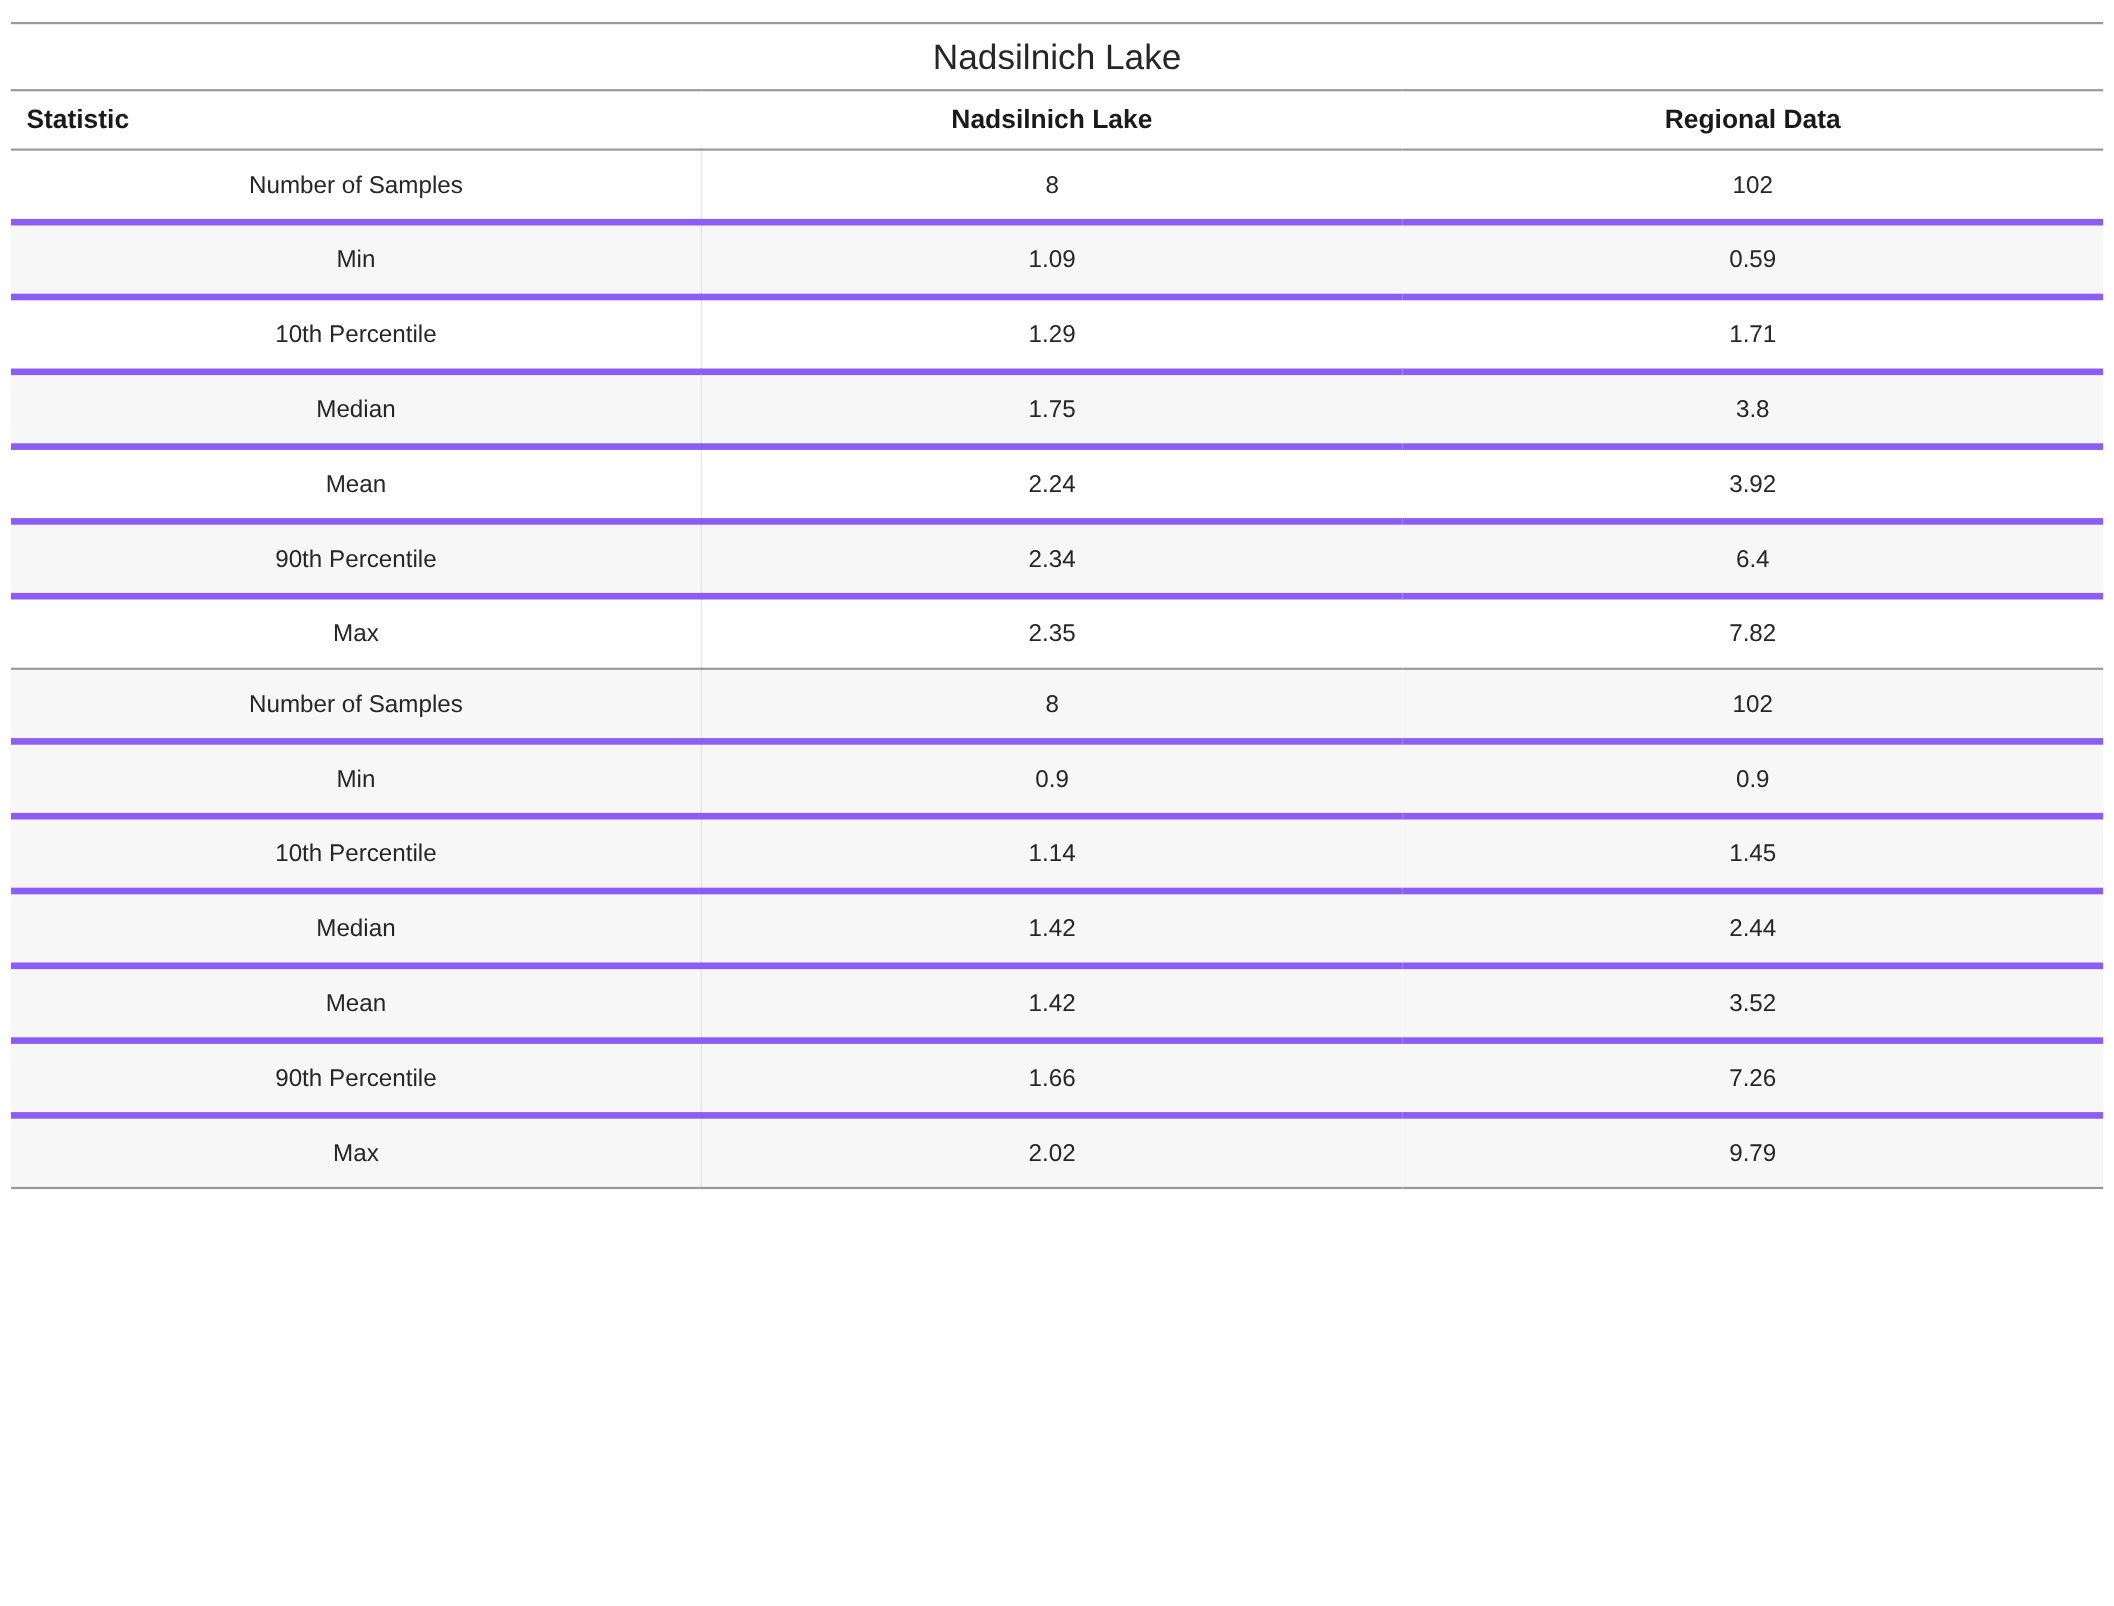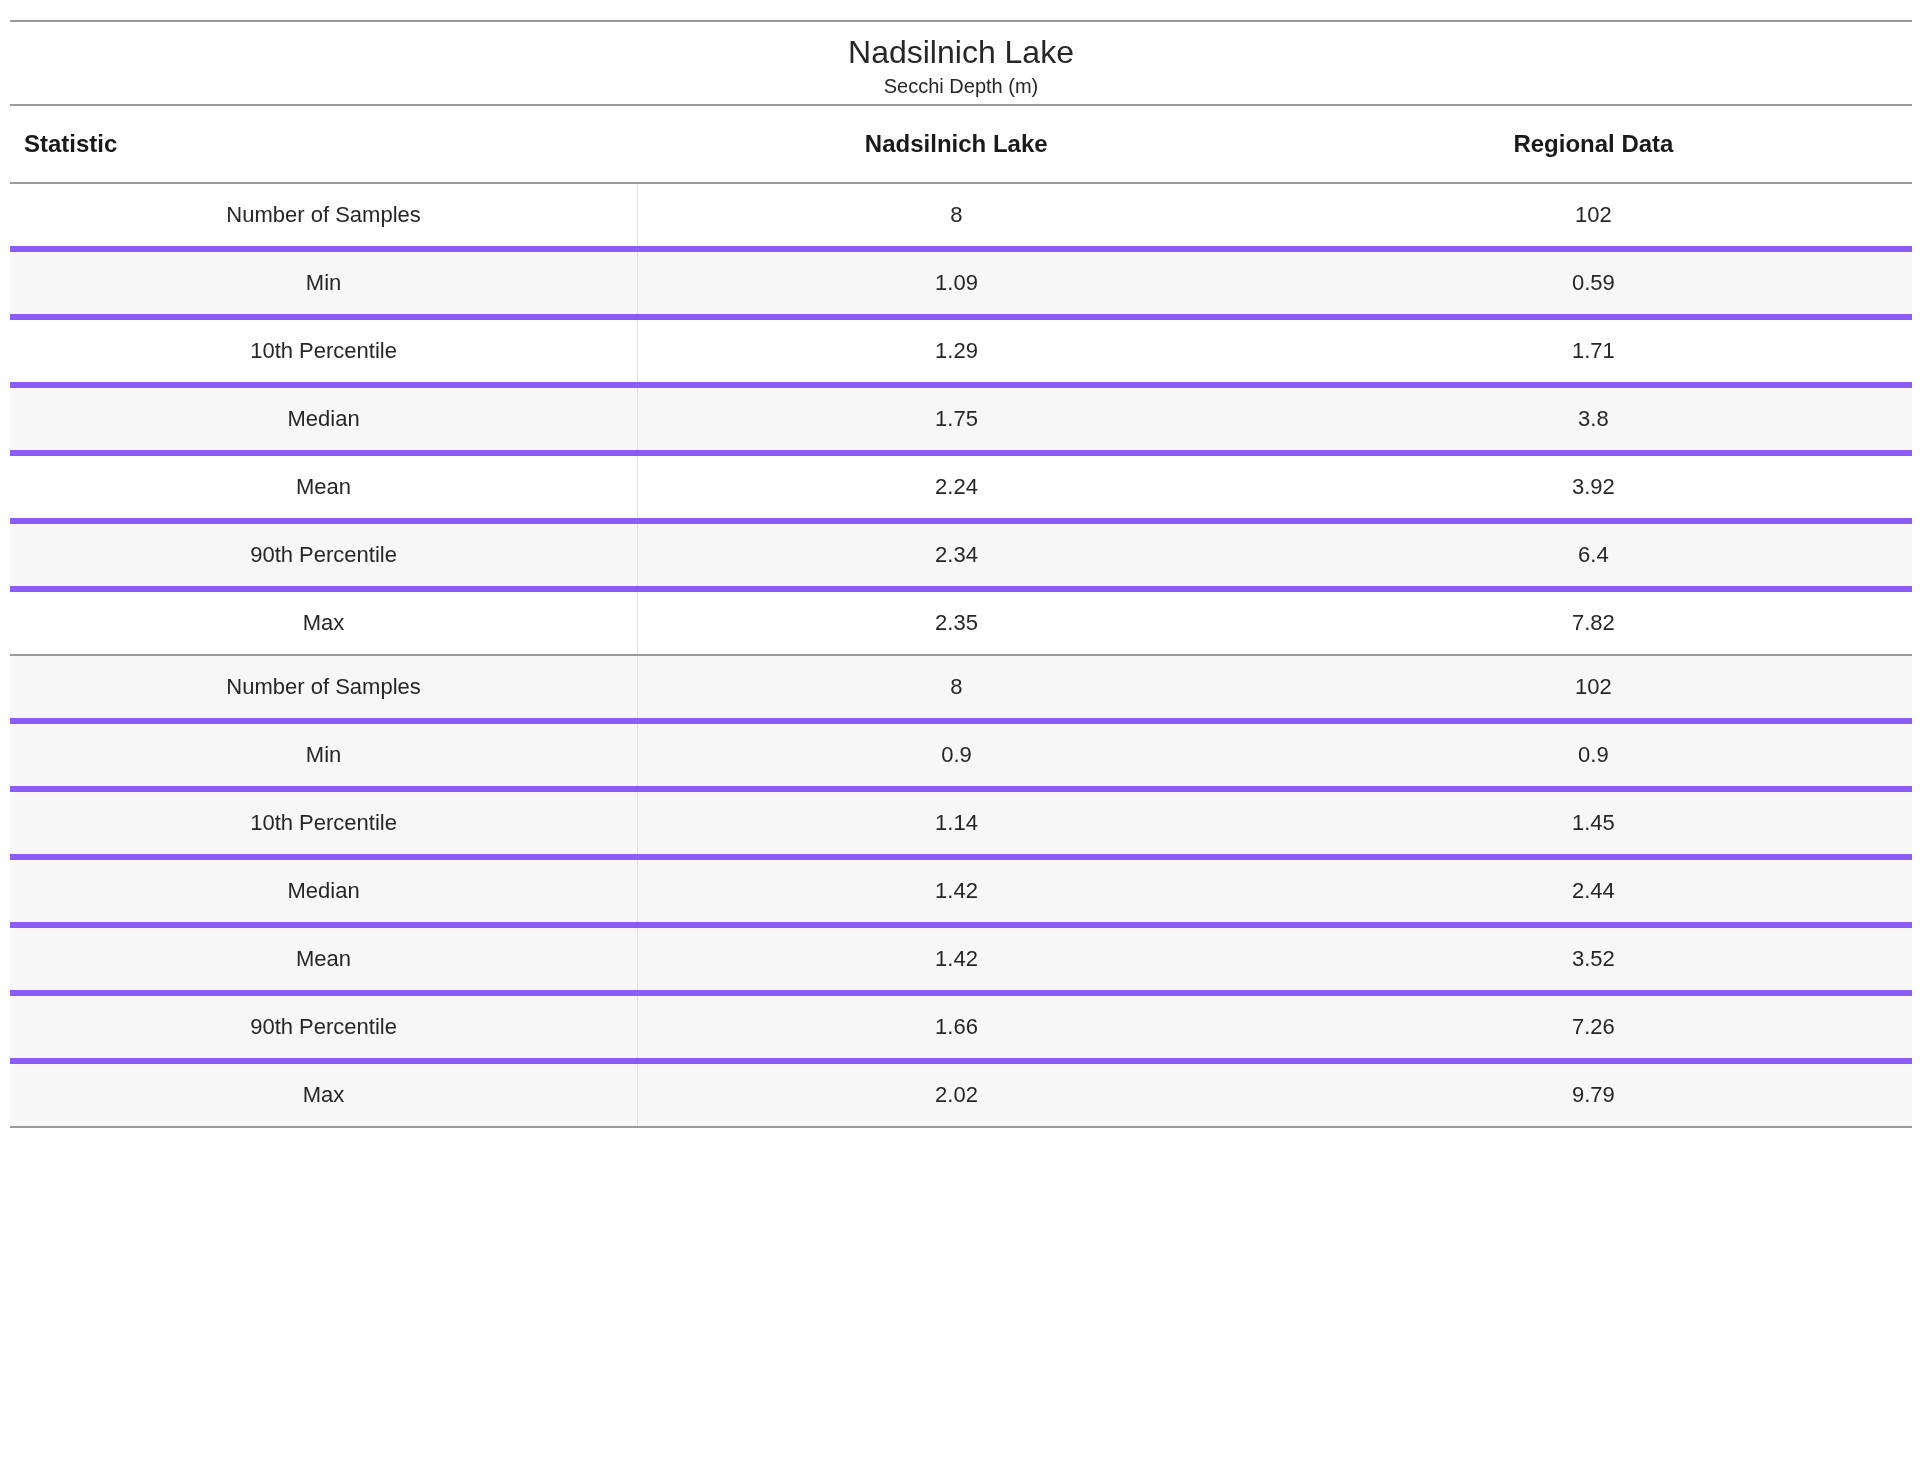--- a/index.html
+++ b/index.html
@@ -37,21 +37,21 @@
       width: 100%;
       border-collapse: collapse;
     }
     .header-row {
       border-top: 2px solid #999;
       border-bottom: 2px solid #999;
     }
     .header-row th {
       font-size: 24px;
       font-weight: 700;
-      padding: 24px 14px;
+      padding: 12px 14px;
       color: #1a1a1a;
     }
     .header-row th:first-child {
       text-align: left;
       width: 33%;
     }
     .header-row th:nth-child(2),
     .header-row th:nth-child(3) {
       text-align: center;
       width: 33.5%;
@@ -84,21 +84,20 @@
     .section-end {
       border-bottom: 2px solid #999;
     }
   </style>
 </head>
 <body>
 
 <div class="table-container">
   <div class="title-section">
     <div class="lake-name">Nadsilnich Lake</div>
-    <div class="subtitle">Secchi Depth (m)</div>
   </div>
   <table class="data-table">
     <thead>
       <tr class="header-row">
         <th>Statistic</th>
         <th>Nadsilnich Lake</th>
         <th>Regional Data</th>
       </tr>
     </thead>
     <tbody id="table-body">

